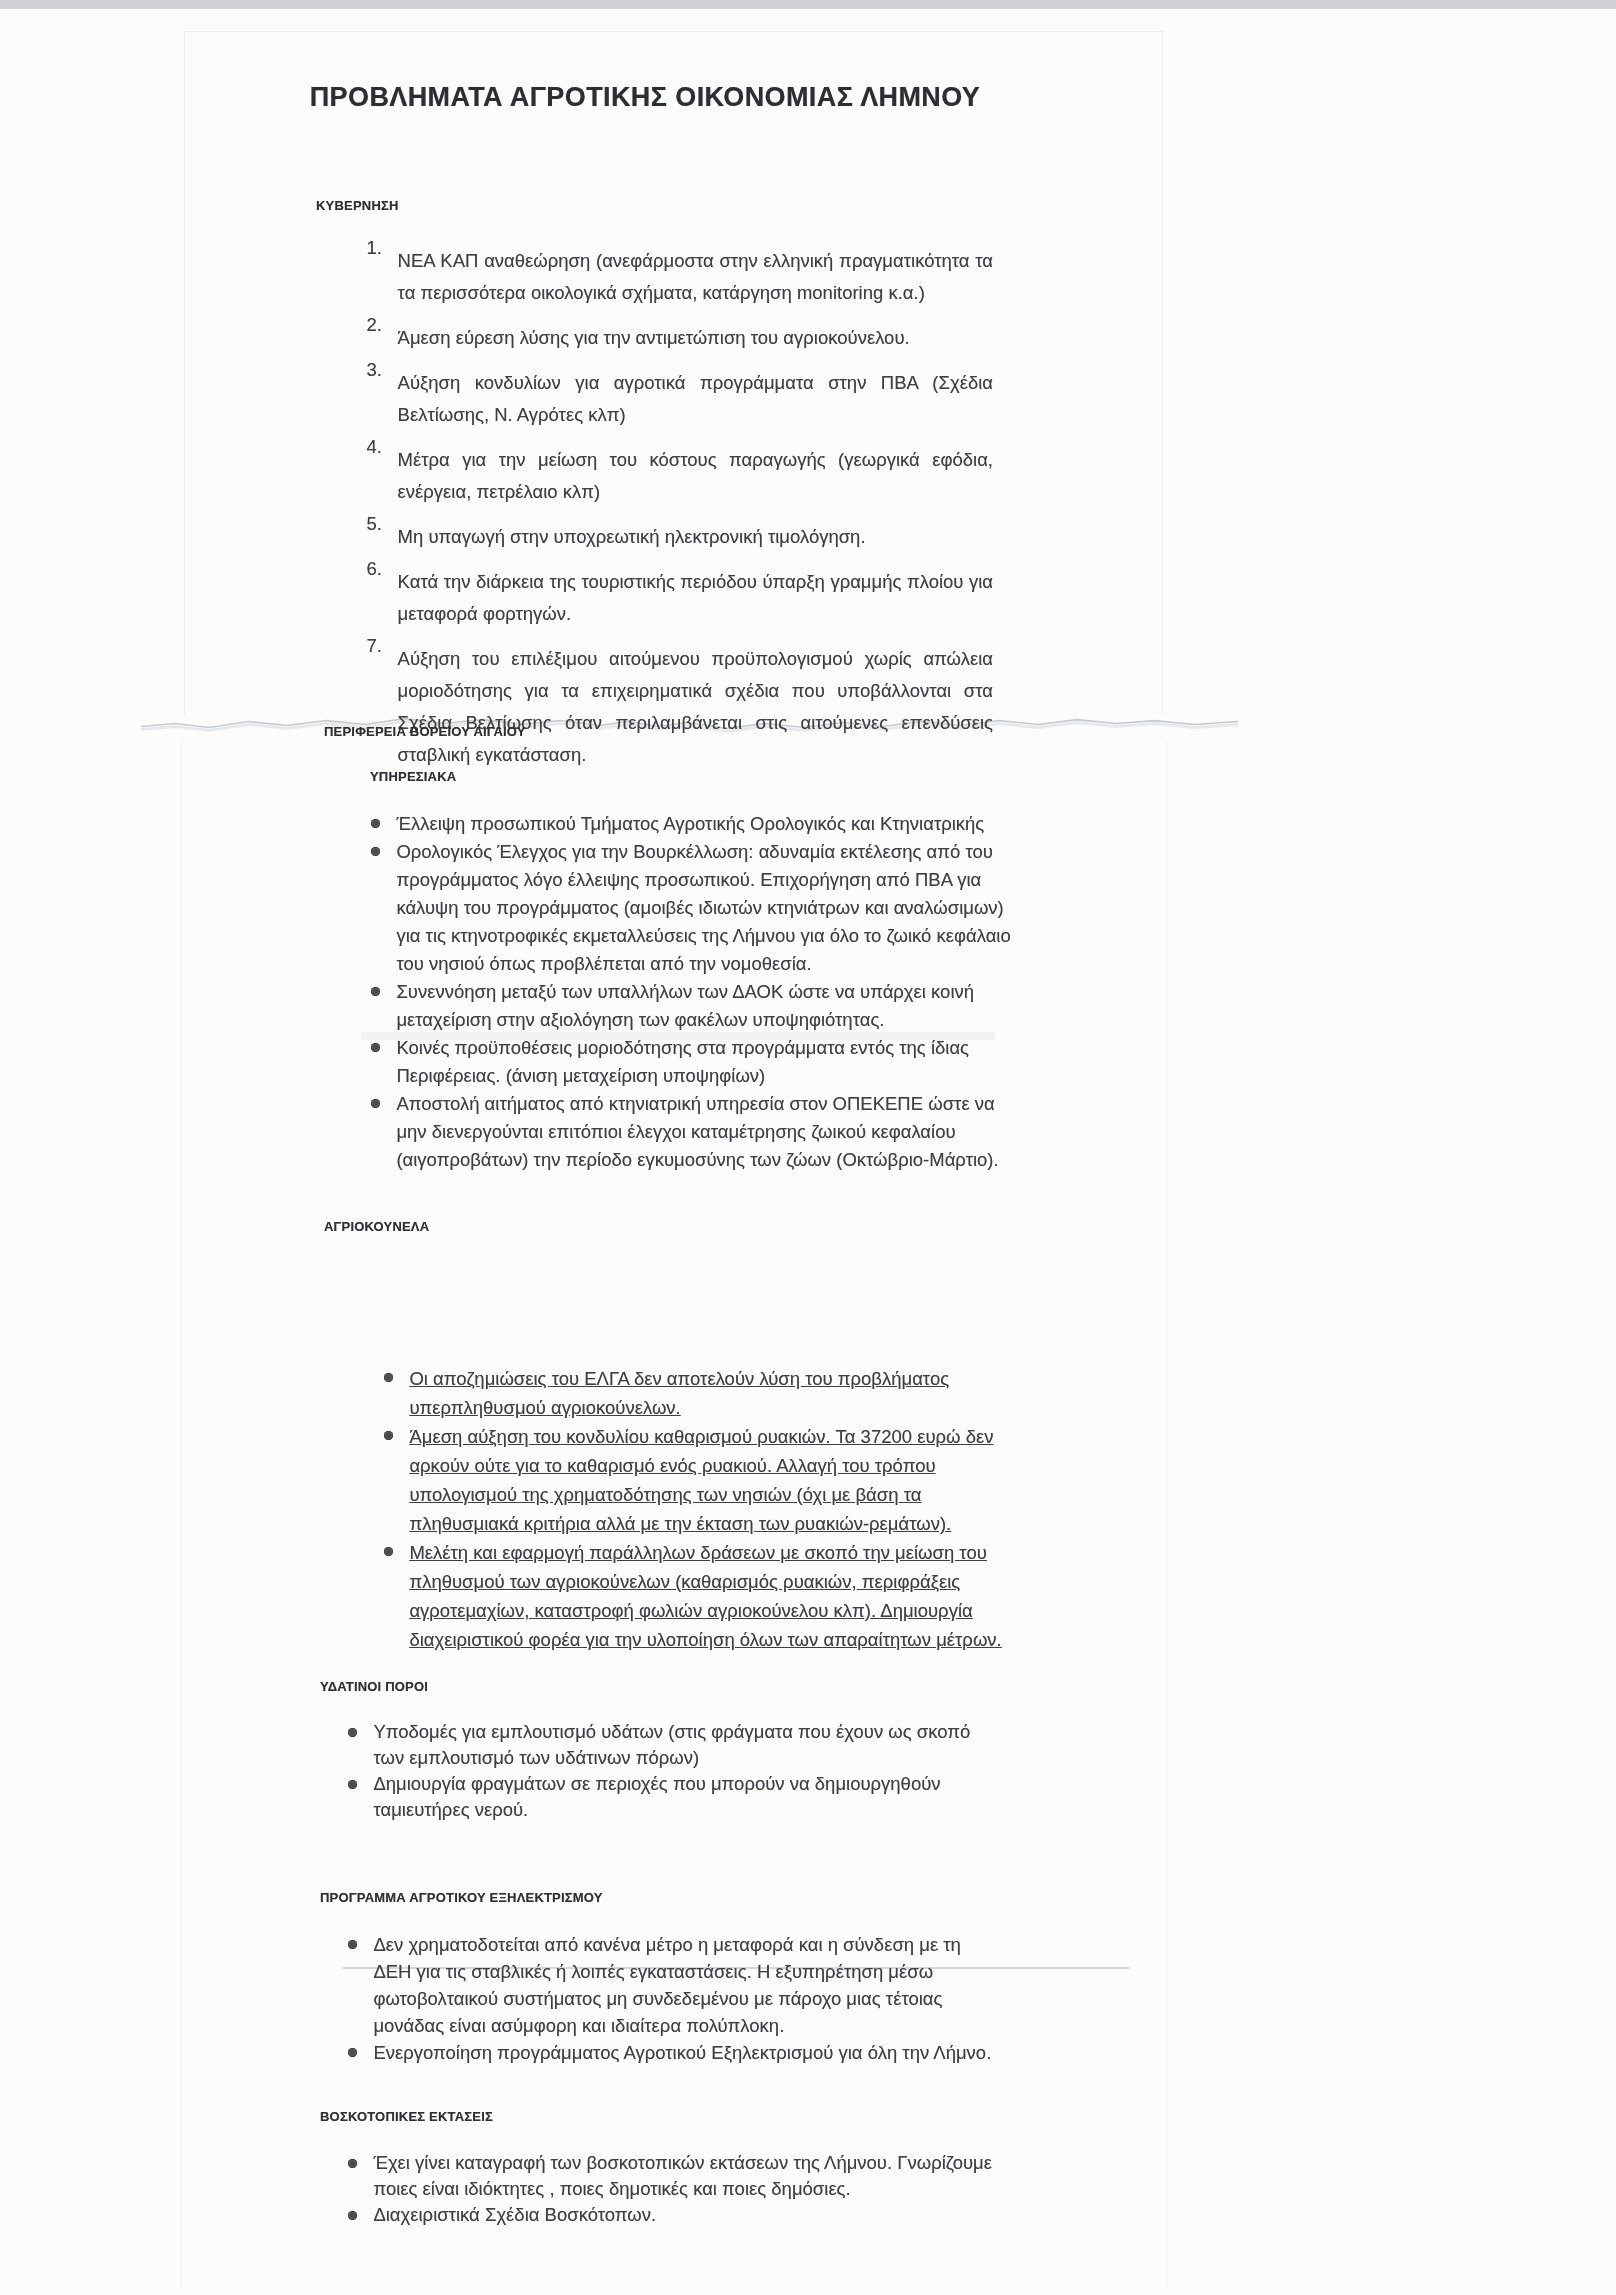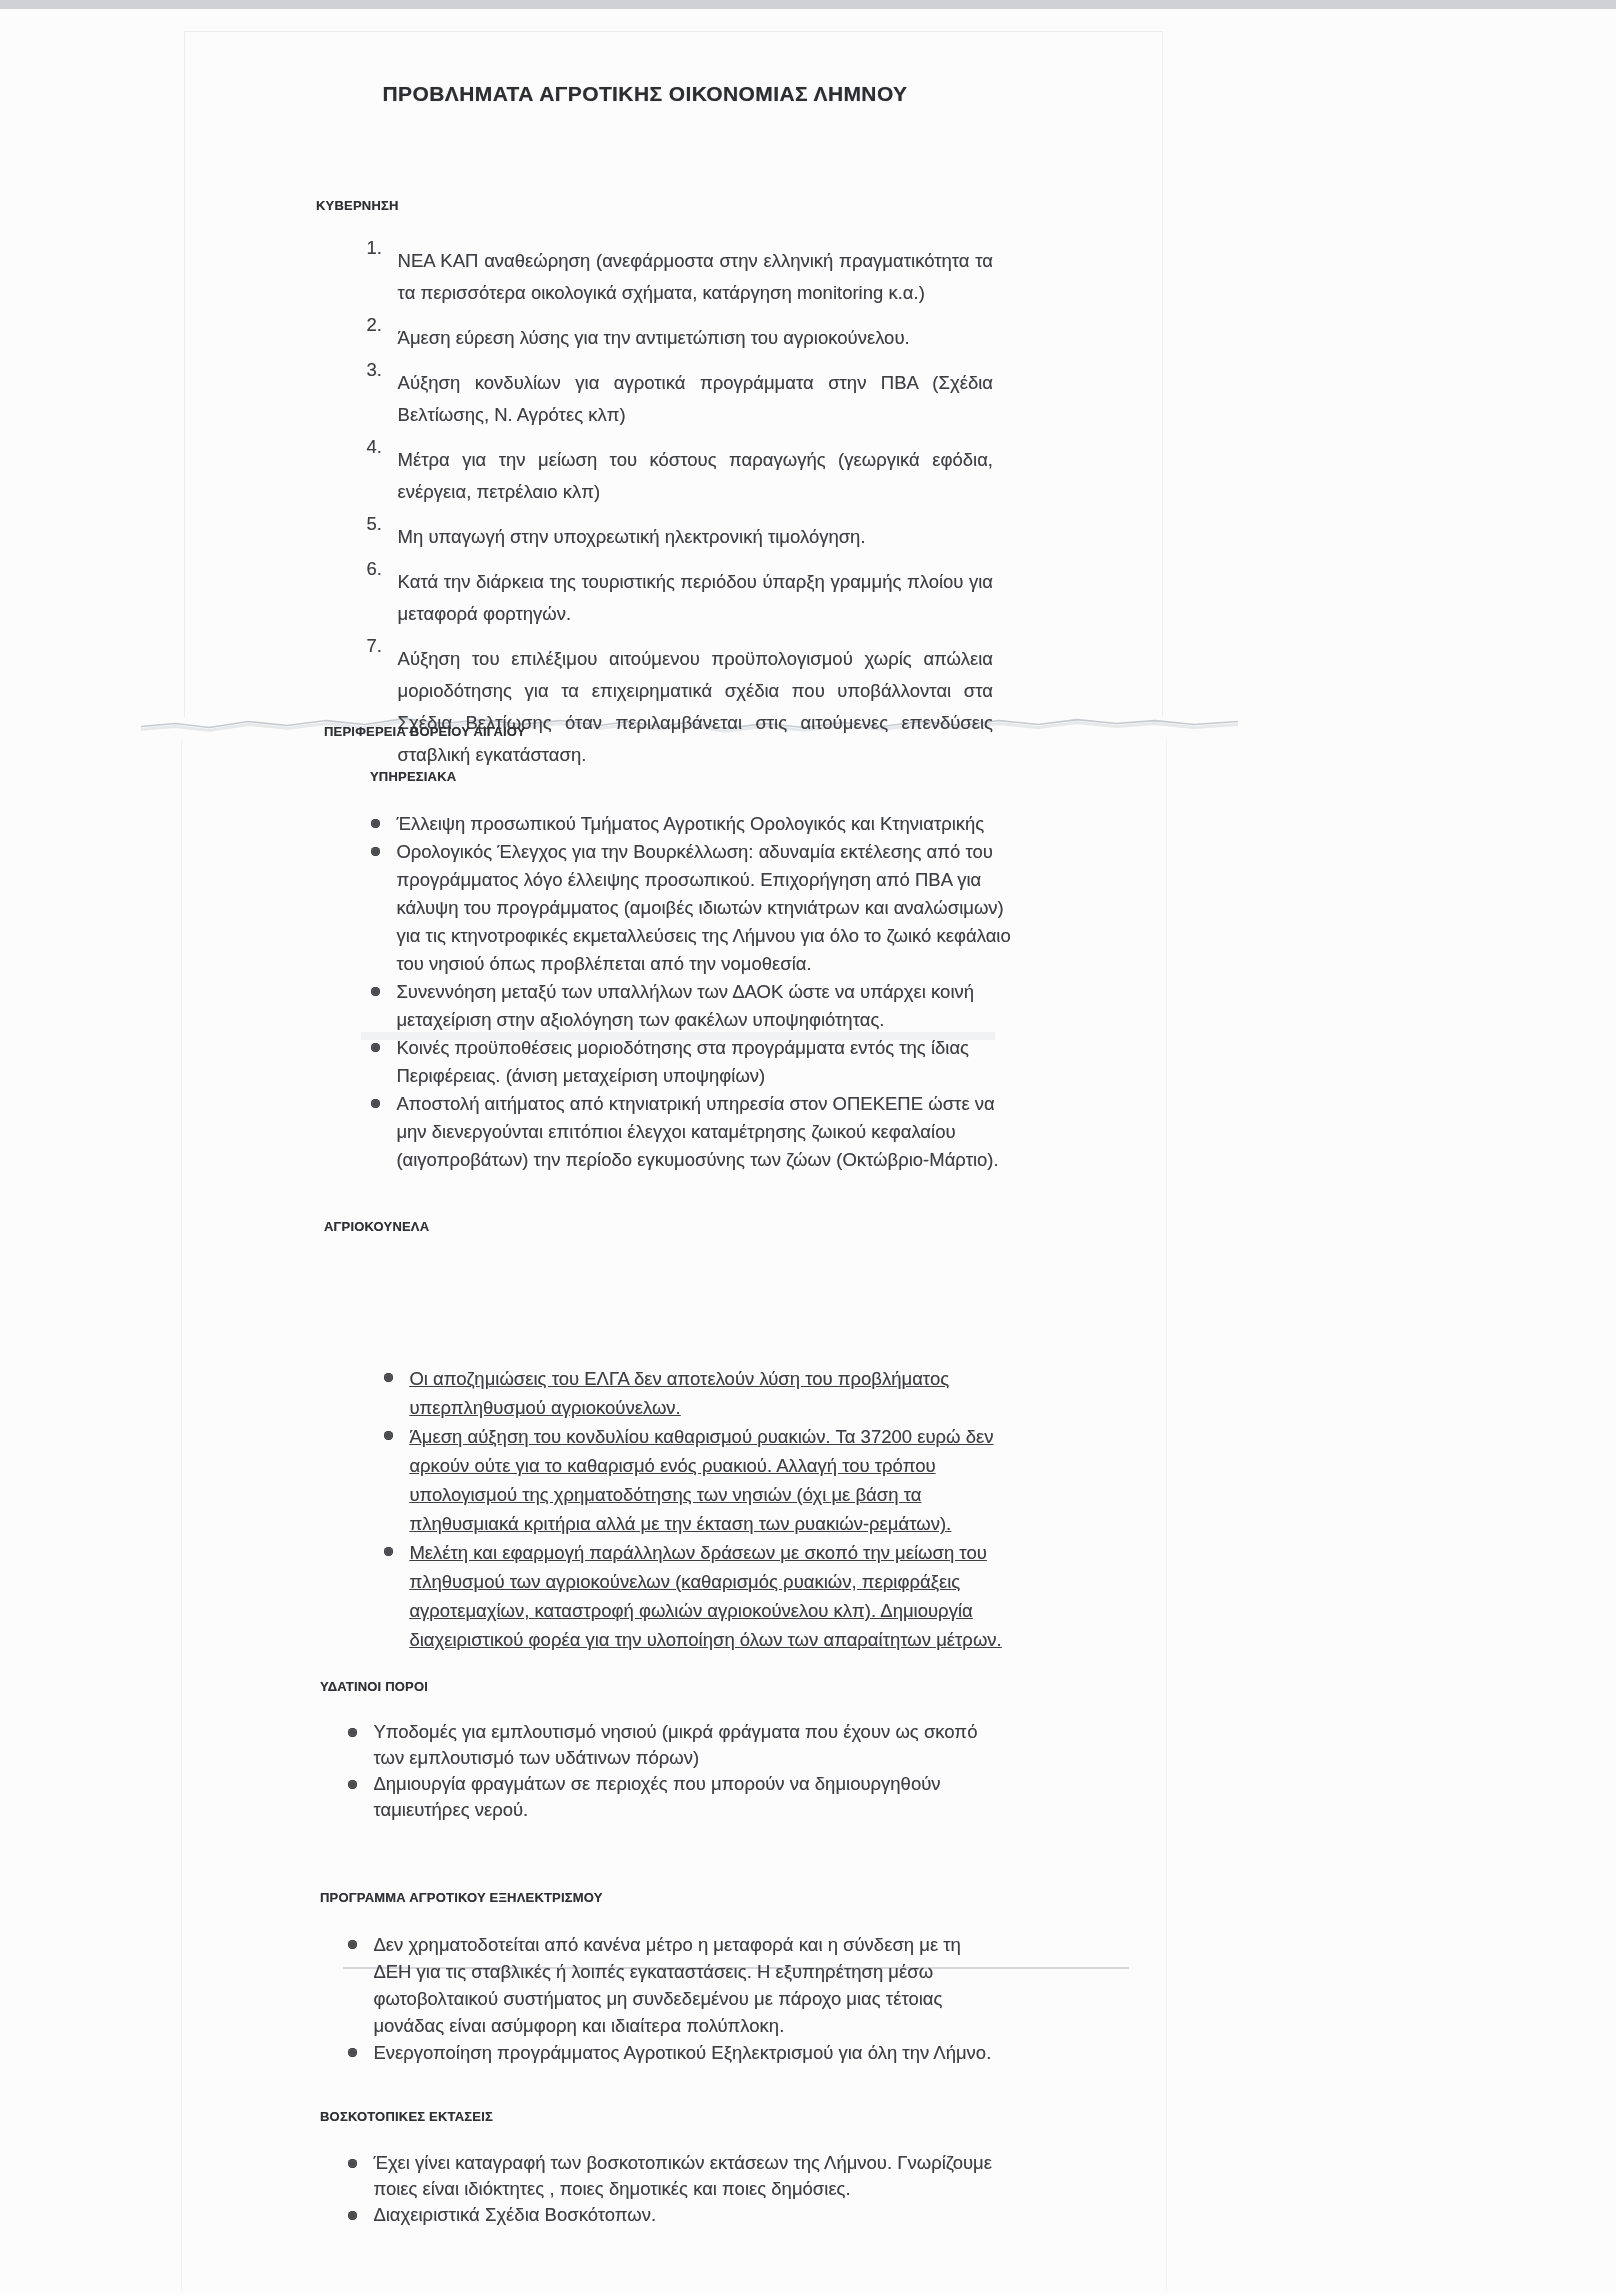--- a/index.html
+++ b/index.html
@@ -16,21 +16,21 @@
   .edge.t1{left:184px;top:31px;width:979px;height:1px;}
   .edge.r1{left:1162px;top:32px;width:1px;height:685px;background:#f1f1f3;}
   .edge.l2{left:181px;top:739px;width:1px;height:1551px;background:#f2f2f4;}
   .edge.r2{left:1166px;top:739px;width:1px;height:1551px;background:#f2f2f4;}
   .seam{position:absolute;left:141px;top:704px;width:1097px;height:41px;}
   .crease-band{position:absolute;left:361px;top:1032px;width:634px;height:7.8px;background:rgba(205,209,215,.22);}
   .fold-line{position:absolute;left:343px;top:1967px;width:786px;height:2px;background:rgba(115,120,130,.28);}
   
   .doc-title{
     position:absolute;left:206px;top:82px;width:878px;text-align:center;
-    font-weight:700;font-size:21px;letter-spacing:0.4px;color:#2d2e31;
+    font-weight:700;font-size:27px;letter-spacing:0.4px;color:#2d2e31;
     text-shadow:0 0 0.7px rgba(45,46,49,.55);
   }
   .sec-heading{
     position:absolute;font-weight:700;font-size:13px;color:#2f3033;
     letter-spacing:0.2px;text-shadow:0 0 0.6px rgba(47,48,51,.5);white-space:nowrap;
   }
   .list{position:absolute;font-size:18.5px;text-shadow:0 0 0.5px rgba(62,63,67,.45);}
   .item{display:flex;align-items:flex-start;}
   .num{flex:0 0 39px;width:39px;text-align:right;margin-right:15.6px;}
   .item-text{flex:1;}
@@ -128,21 +128,21 @@
       </div>
       <div class="item">
         <span class="dot"></span>
         <div class="item-text">Μελέτη και εφαρμογή παράλληλων δράσεων με σκοπό την μείωση του πληθυσμού των αγριοκούνελων (καθαρισμός ρυακιών, περιφράξεις αγροτεμαχίων, καταστροφή φωλιών αγριοκούνελου κλπ). Δημιουργία διαχειριστικού φορέα για την υλοποίηση όλων των απαραίτητων μέτρων.</div>
       </div>
     </div>
     <div class="sec-heading" style="left: 320px; top: 1679px;">ΥΔΑΤΙΝΟΙ ΠΟΡΟΙ</div>
     <div class="list bul-list" style="left: 346px; top: 1719px; width: 653px; line-height: 26px;">
       <div class="item">
         <span class="dot"></span>
-        <div class="item-text">Υποδομές για εμπλουτισμό νησιού (μικρά φράγματα που έχουν ως σκοπό των εμπλουτισμό των υδάτινων πόρων)</div>
+        <div class="item-text">Υποδομές για εμπλουτισμό υδάτων (στις φράγματα που έχουν ως σκοπό των εμπλουτισμό των υδάτινων πόρων)</div>
       </div>
       <div class="item">
         <span class="dot"></span>
         <div class="item-text">Δημιουργία φραγμάτων σε περιοχές που μπορούν να δημιουργηθούν ταμιευτήρες νερού.</div>
       </div>
     </div>
     <div class="sec-heading" style="left: 320px; top: 1890px;">ΠΡΟΓΡΑΜΜΑ ΑΓΡΟΤΙΚΟΥ ΕΞΗΛΕΚΤΡΙΣΜΟΥ</div>
     <div class="list bul-list" style="left: 346px; top: 1931px; width: 655px; line-height: 27px;">
       <div class="item">
         <span class="dot"></span>

